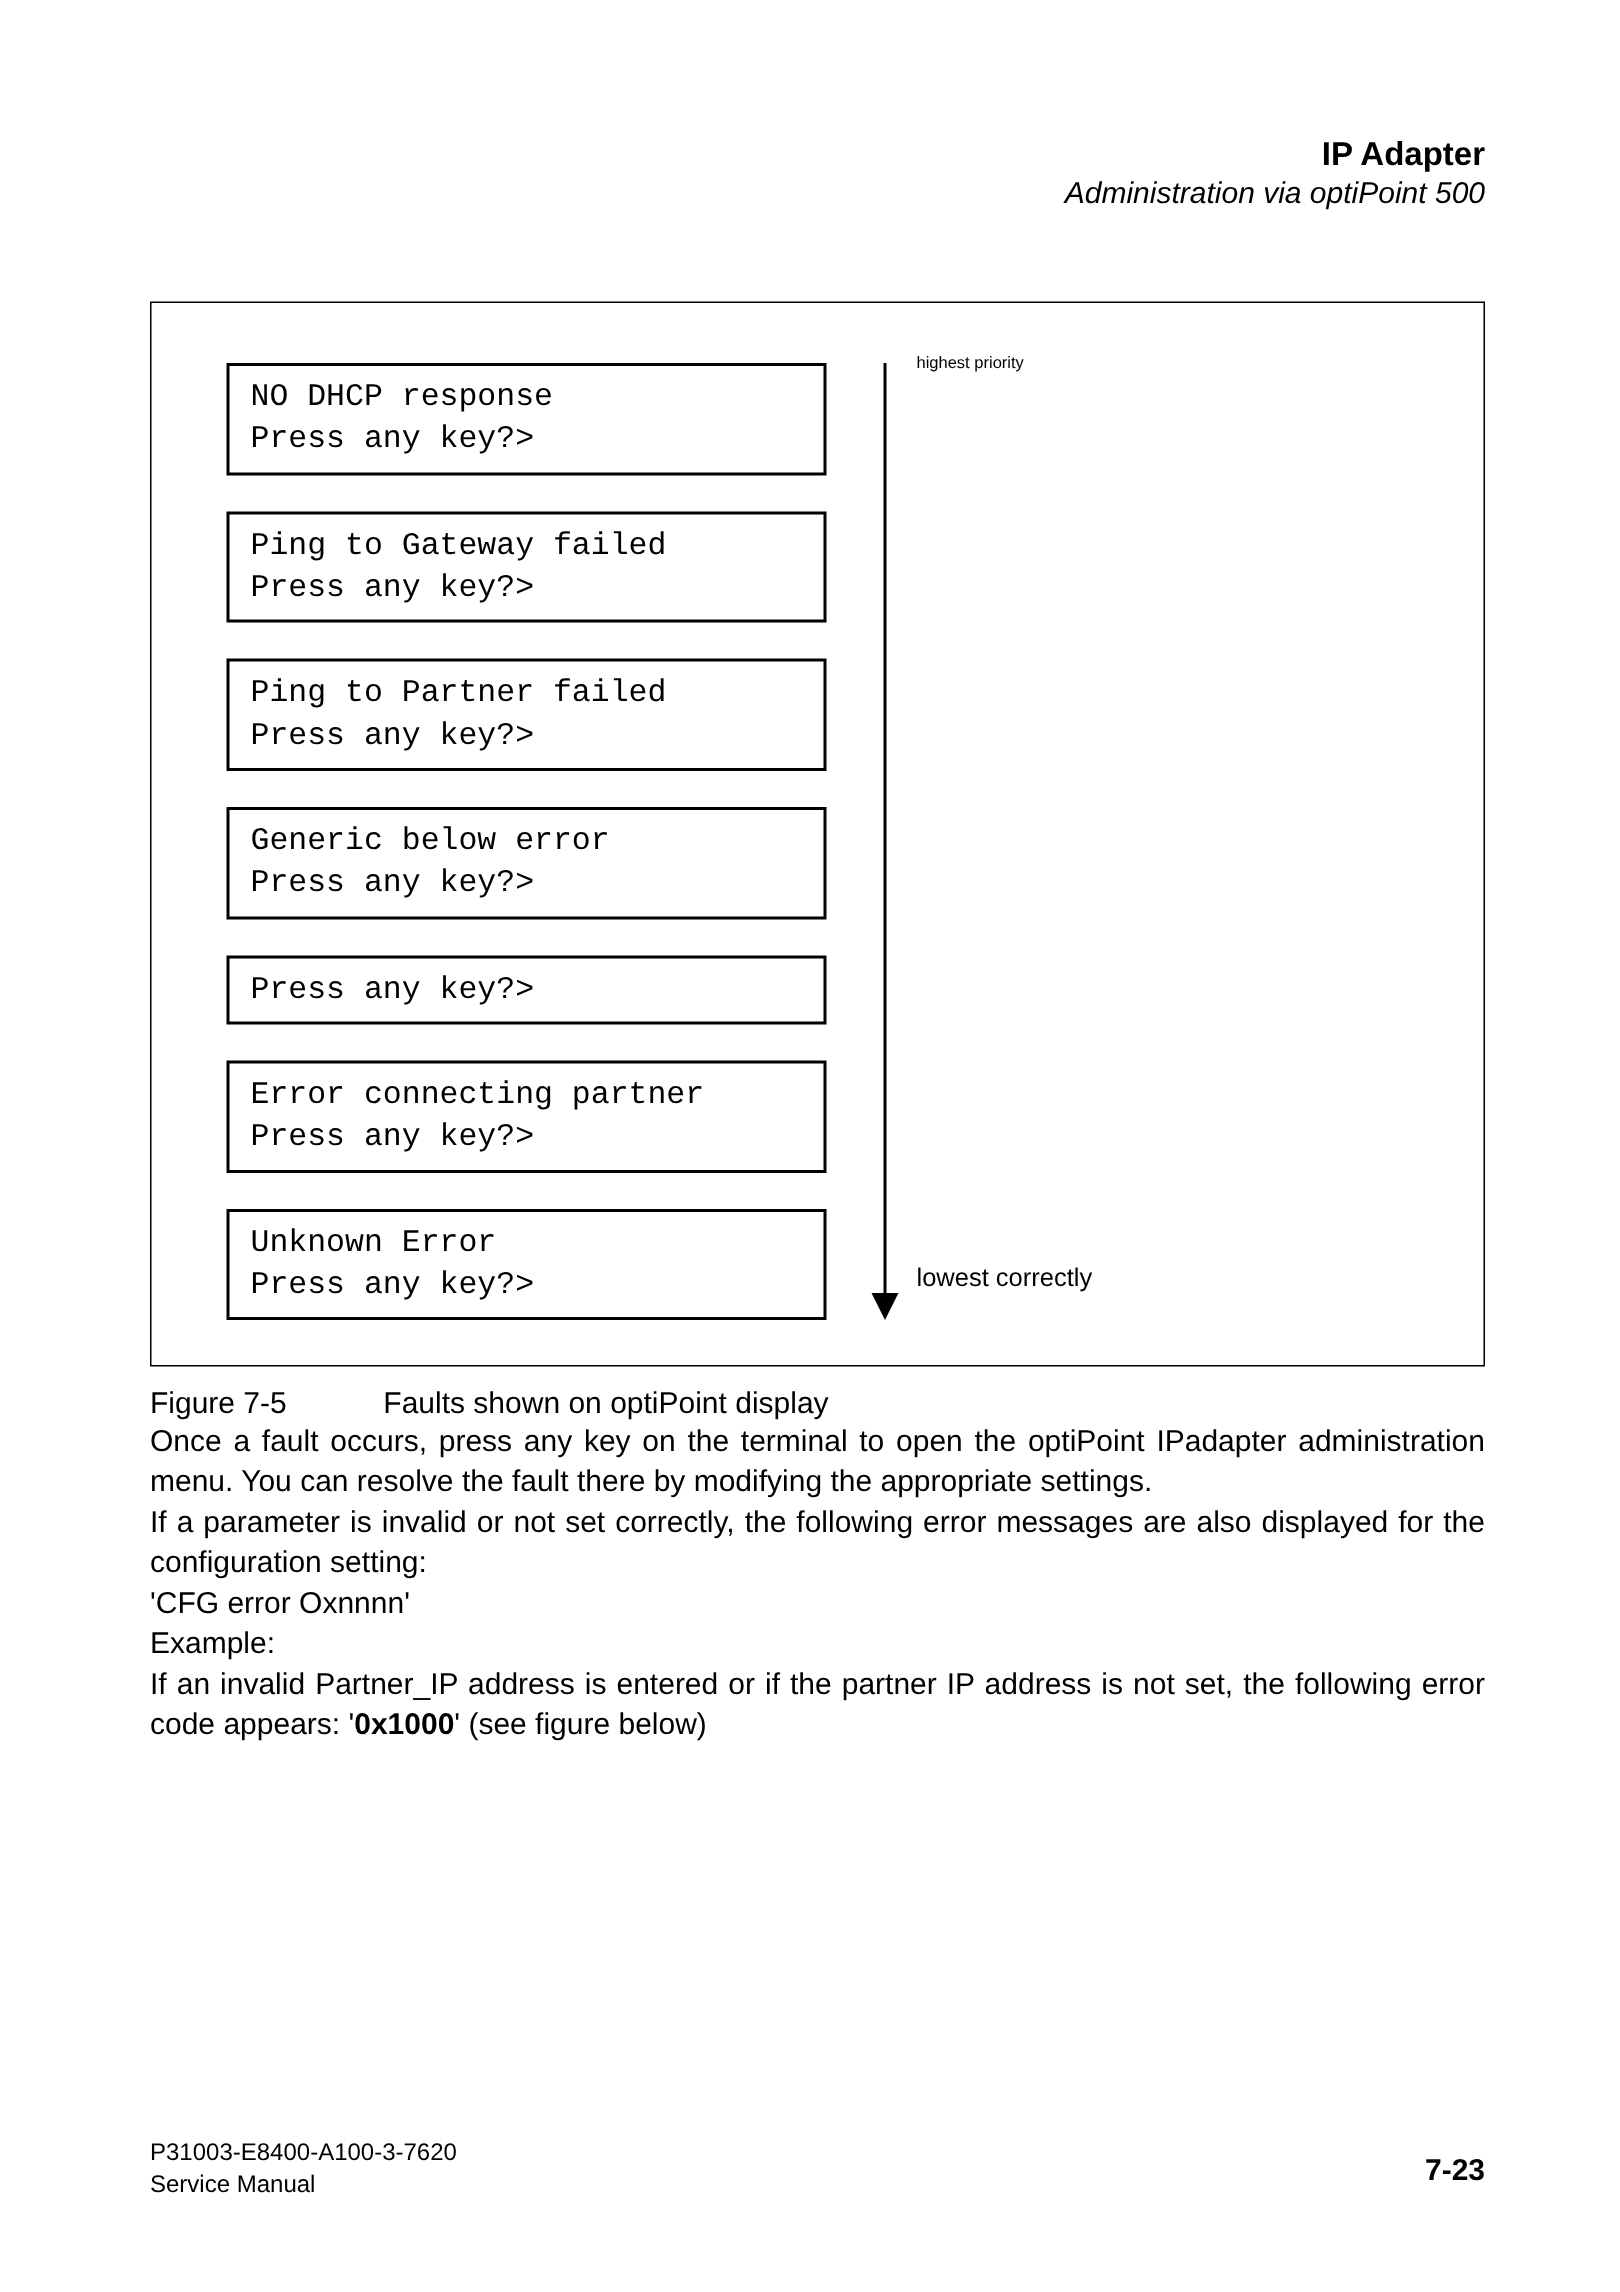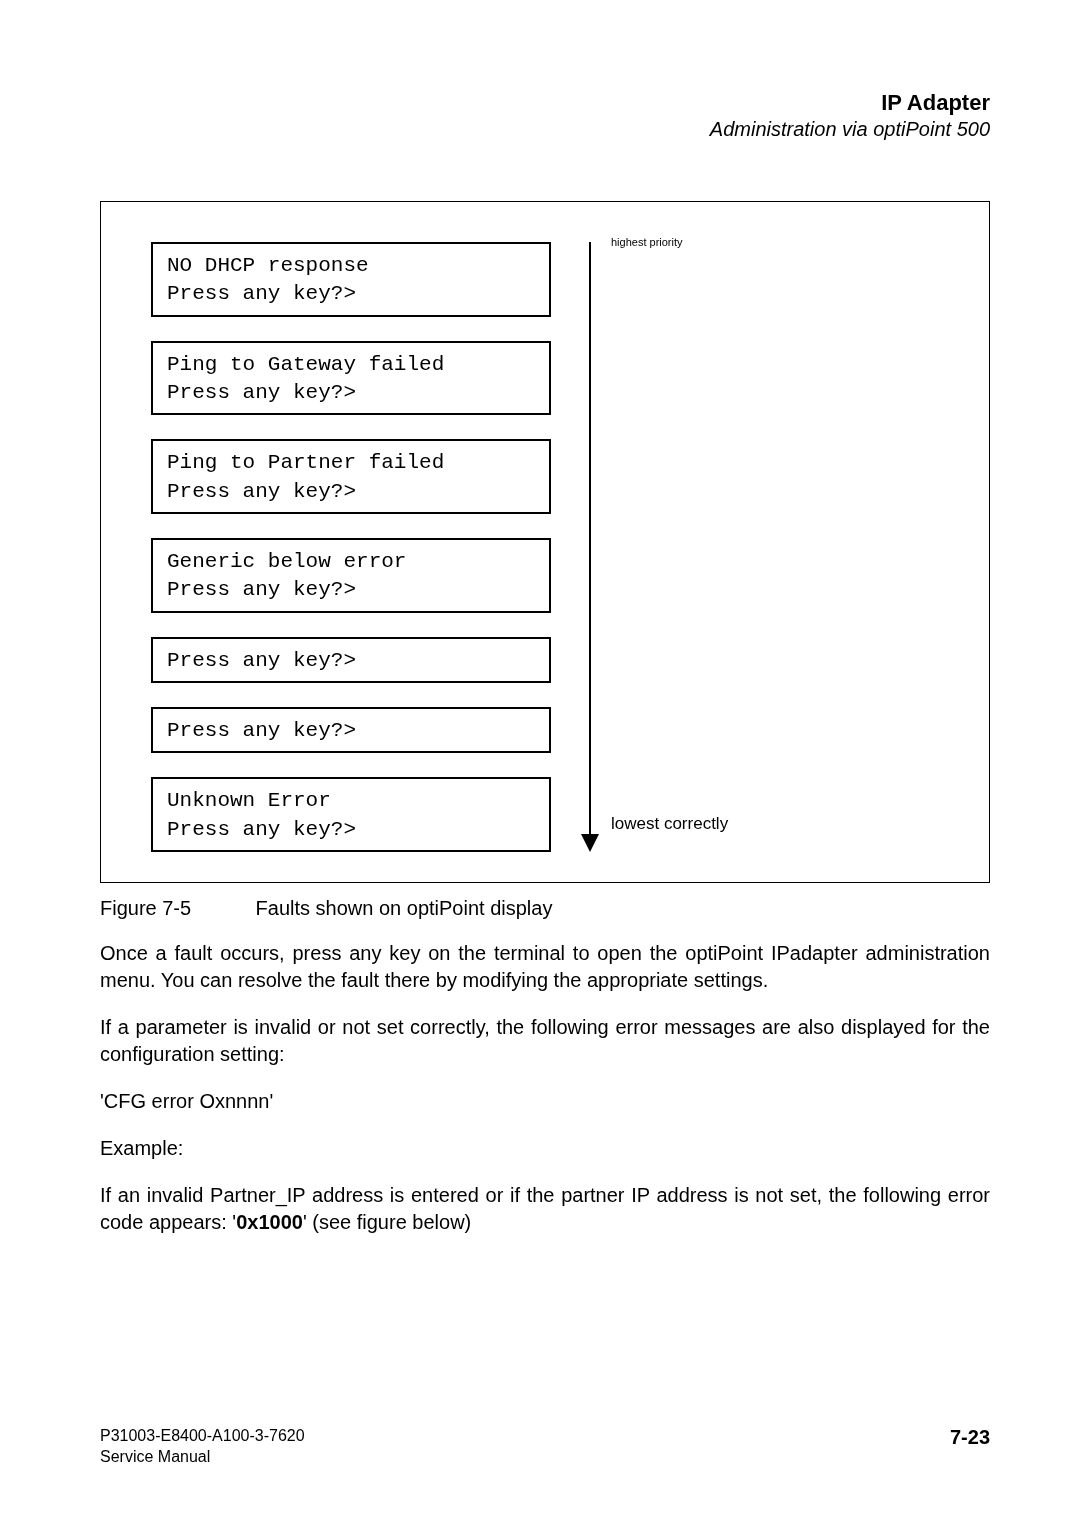--- a/index.html
+++ b/index.html
@@ -50,22 +50,22 @@
     left: 30px;
     bottom: 18px;
     font-size: 17px;
   }
   .boxes-stack { display: flex; flex-direction: column; }
   .fig-row { display: flex; }
   .fig-left { width: 430px; }
   .fig-right { flex: 1; position: relative; }
   .caption { margin-top: 14px; font-size: 20px; }
   .caption-label { display: inline-block; width: 150px; }
-  .body-text { font-size: 20px; margin-top: 20px; line-height: 1.35; text-align: justify; }
-  .footer { position: absolute; bottom: 60px; left: 100px; right: 90px; display: flex; justify-content: space-between; align-items: flex-start; font-size: 16px; }
+  .body-text { font-size: 20px; line-height: 1.35; text-align: justify; }
+  .footer { position: absolute; bottom: 60px; left: 100px; right: 90px; display: flex; justify-content: space-between; align-items: center; font-size: 16px; }
   .footer-left { line-height: 1.3; }
   .footer-right { font-weight: bold; font-size: 20px; }
 </style>
 </head>
 <body>
 
 <div class="page">
 
   <div class="header">
     <div class="header-title">IP Adapter</div>
@@ -121,20 +121,21 @@
             <div class="display-box">
               <div class="display-line2">
                 <span>Press any key?</span>
                 <span>&gt;</span>
               </div>
             </div>
           </div>
 
           <div class="display-row">
             <div class="display-box">
+              <div class="display-line1">Error connecting partner</div>
               <div class="display-line2">
                 <span>Press any key?</span>
                 <span>&gt;</span>
               </div>
             </div>
           </div>
 
           <div class="display-row" style="margin-bottom:0">
             <div class="display-box">
               <div class="display-line1">Unknown Error</div>

